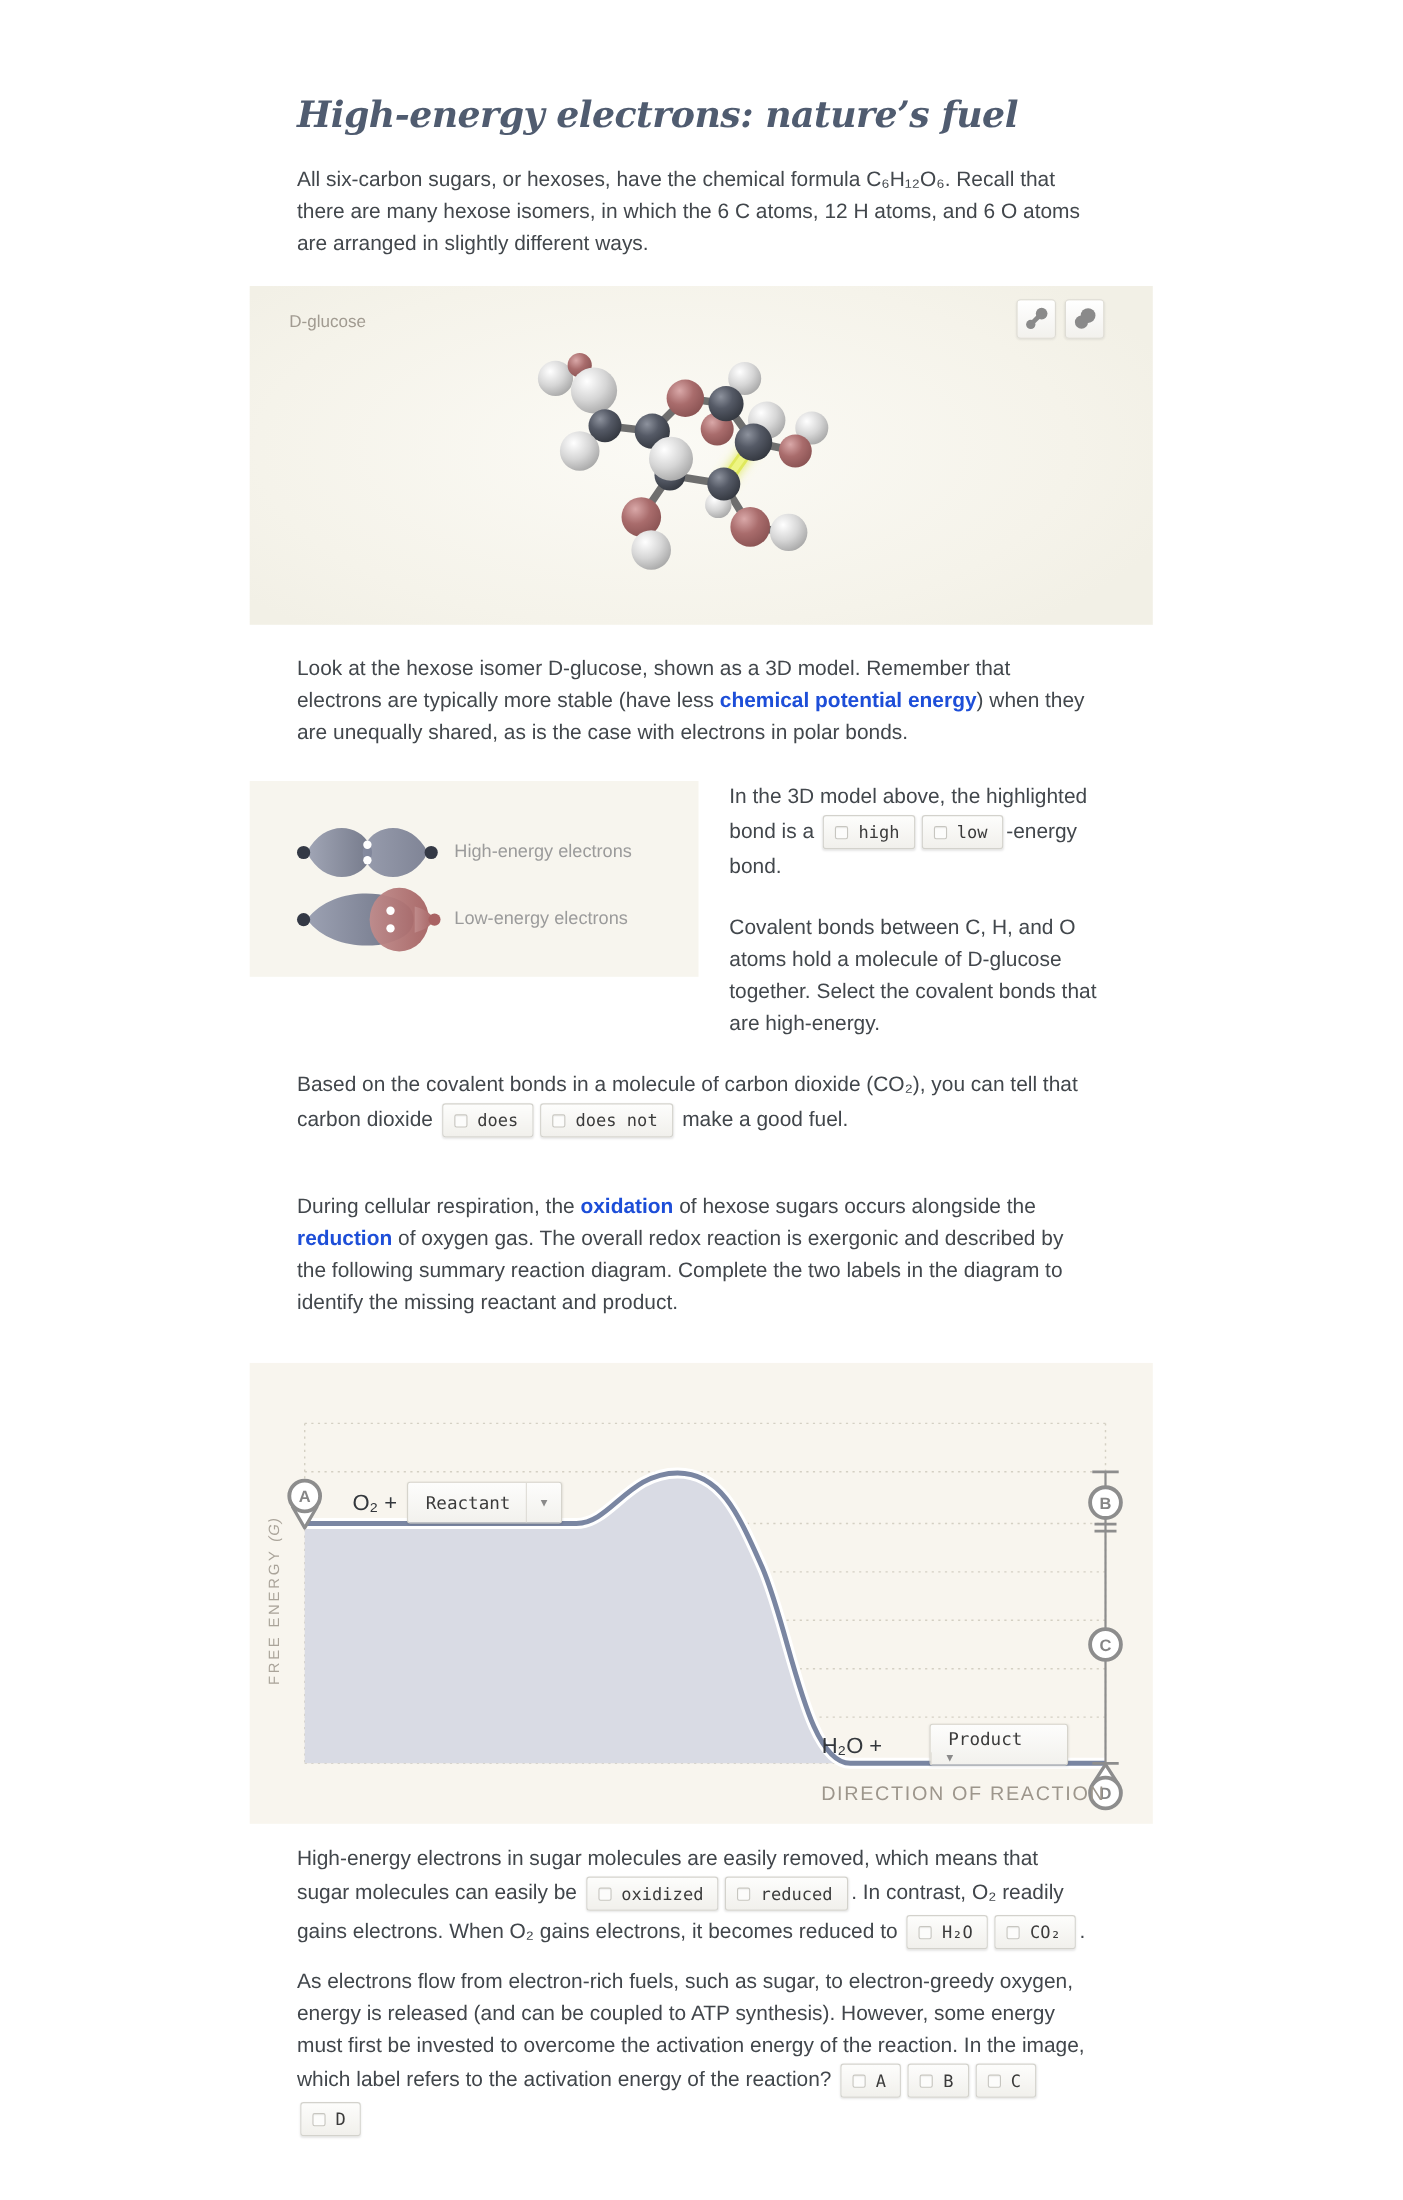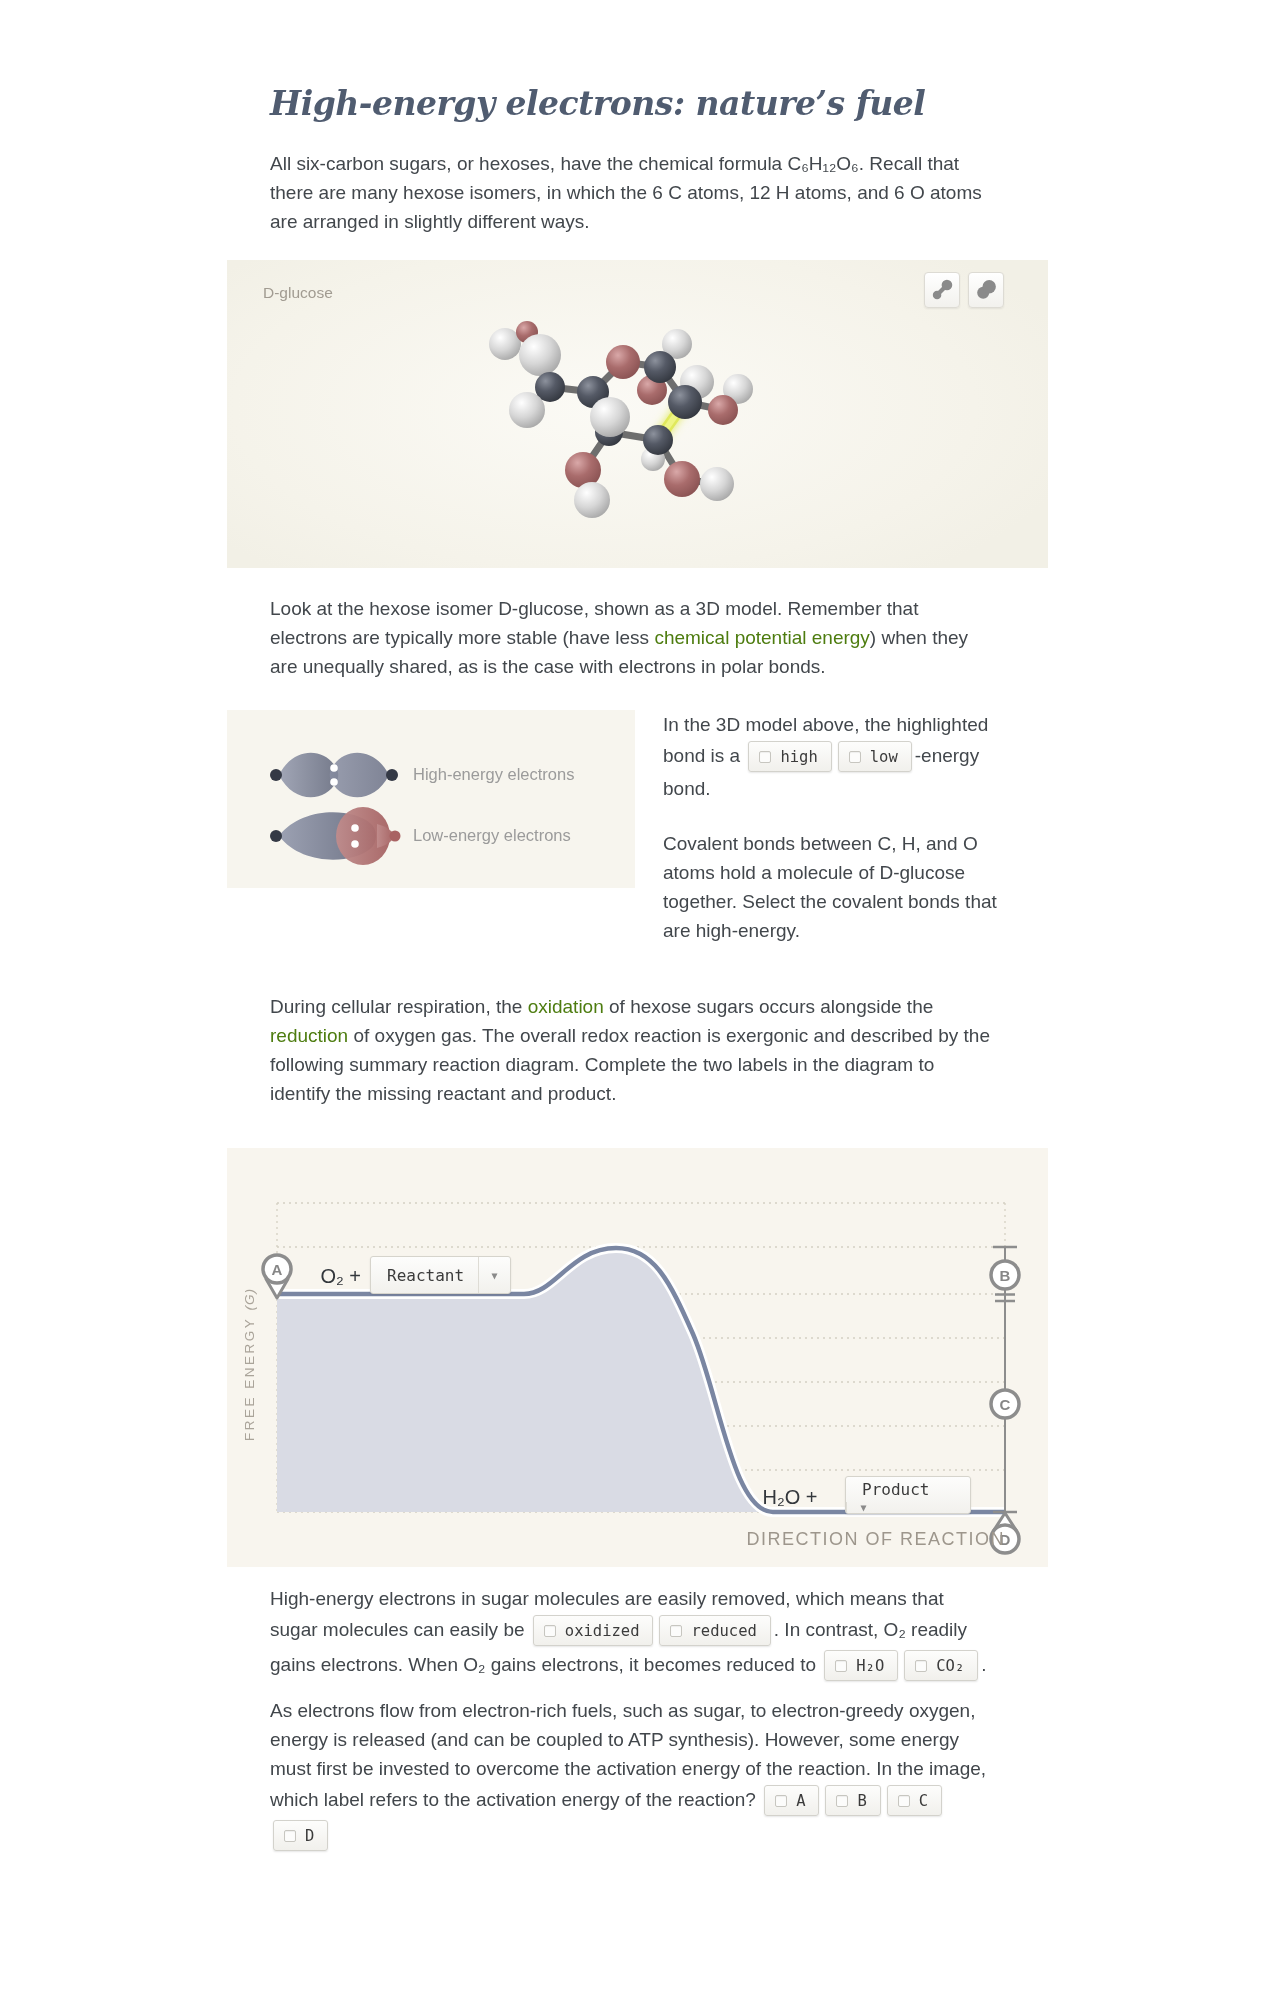--- a/index.html
+++ b/index.html
@@ -4,21 +4,21 @@
 <style>
   * { box-sizing: border-box; margin: 0; padding: 0; }
   html,body { width:1275px; height:2000px; background:#ffffff; overflow:hidden; }
   body { font-family:"Liberation Sans","DejaVu Sans",sans-serif; color:#41464b; }
   .page { position:relative; width:1275px; height:2000px; }
   .content { position:relative; width:821px; margin:0 auto; height:2000px; }
 
   h1.title { margin:84px 43px 0 43px; font-family:"DejaVu Serif",serif; font-weight:bold;
              font-size:33px; letter-spacing:-0.5px; color:#505c70;font-style:italic; }
   .body-text { margin:26px 58px 0 43px; font-size:19px; line-height:29px; color:#42474c; }
-  .glossary-link { color:#4d7c0f; font-weight:normal; text-decoration:none; cursor:pointer; }
+  .glossary-link { color:#1d4ed8; font-weight:bold; text-decoration:none; cursor:pointer; }
 
   
   .panel { position:relative; background:#f7f5ee;padding-left:24px; }
   .glucose-panel { margin-top:24px; height:308px;
       background:radial-gradient(ellipse 60% 70% at 46% 48%, #fbfaf5 0%, #f5f3ea 75%, #f2f0e6 100%); }
   .panel-label { position:absolute; left:36px; top:24px; font-size:15.5px; color:#a19b91; }
   .view-toolbar { position:absolute; right:44px; top:12px; display:flex; gap:8px; }
   .icon-btn { width:36px; height:36px; border:1px solid #dddbd4; border-radius:4px;
       background:linear-gradient(#ffffff,#f2f1ed); box-shadow:0 1px 2px rgba(0,0,0,.07);
       display:flex; align-items:center; justify-content:center; cursor:pointer; }
@@ -220,20 +220,29 @@
               <span class="cb"></span>
               <span>high</span>
             </button><button class="choice-btn">
               <span class="cb"></span>
               <span>low</span>
             </button><span>-energy bond.</span></p>
       <p class="q-text followup">Covalent bonds between C, H, and O atoms hold a molecule of D-glucose together. Select the covalent bonds that are high-energy.</p>
     </div>
   </div>
 
+  <p class="q-block q-co2"><span>Based on the covalent bonds in a molecule of carbon dioxide (CO₂), you can tell that carbon dioxide</span>
+    <button class="choice-btn">
+          <span class="cb"></span>
+          <span>does</span>
+        </button><button class="choice-btn">
+          <span class="cb"></span>
+          <span>does not</span>
+        </button>
+    <span>make a good fuel.</span></p>
 
   <p class="body-text" style="margin-top:47px"><span>During cellular respiration, the </span><a class="glossary-link">oxidation</a><span> of hexose sugars occurs alongside the </span><a class="glossary-link">reduction</a><span> of oxygen gas. The overall redox reaction is exergonic and described by the following summary reaction diagram. Complete the two labels in the diagram to identify the missing reactant and product.</span></p>
 
   <section class="panel diagram-panel">
     <svg class="diagram-svg" viewBox="0 0 821 419">
 
       <g stroke="#d4d0c3" stroke-width="1.3" stroke-dasharray="2 4">
         <line x1="50" y1="55" x2="778" y2="55"></line>
         <line x1="50" y1="99" x2="778" y2="99"></line>
         <line x1="50" y1="146" x2="778" y2="146"></line>
@@ -283,21 +292,21 @@
 
     <div class="y-axis-label"><span>FREE ENERGY </span><span class="unit">(G)</span></div>
     <div class="x-axis-label">DIRECTION OF REACTION</div>
 
     <div class="eq-label" style="left:80px; top:117px; width:54px; text-align:right;">O₂ +</div>
     <div class="dropdown" style="left:143px; top:108px; width:141px;">
       <span class="dd-label">Reactant</span>
       <span class="dd-caret">▼</span>
     </div>
 
-    <div class="eq-label" style="left:520px; top:338px; width:86px; text-align:center;">H₂O +</div>
+    <div class="eq-label" style="left:520px; top:338px; width:86px; text-align:left;">H₂O +</div>
     <div class="dropdown" style="left:618px; top:328px; width:126px;flex-direction:column;">
       <span class="dd-label">Product</span>
       <span class="dd-caret">▼</span>
     </div>
   </section>
 
   <p class="q-block q-redox"><span>High-energy electrons in sugar molecules are easily removed, which means that sugar molecules can easily be</span>
     <button class="choice-btn">
           <span class="cb"></span>
           <span>oxidized</span>

